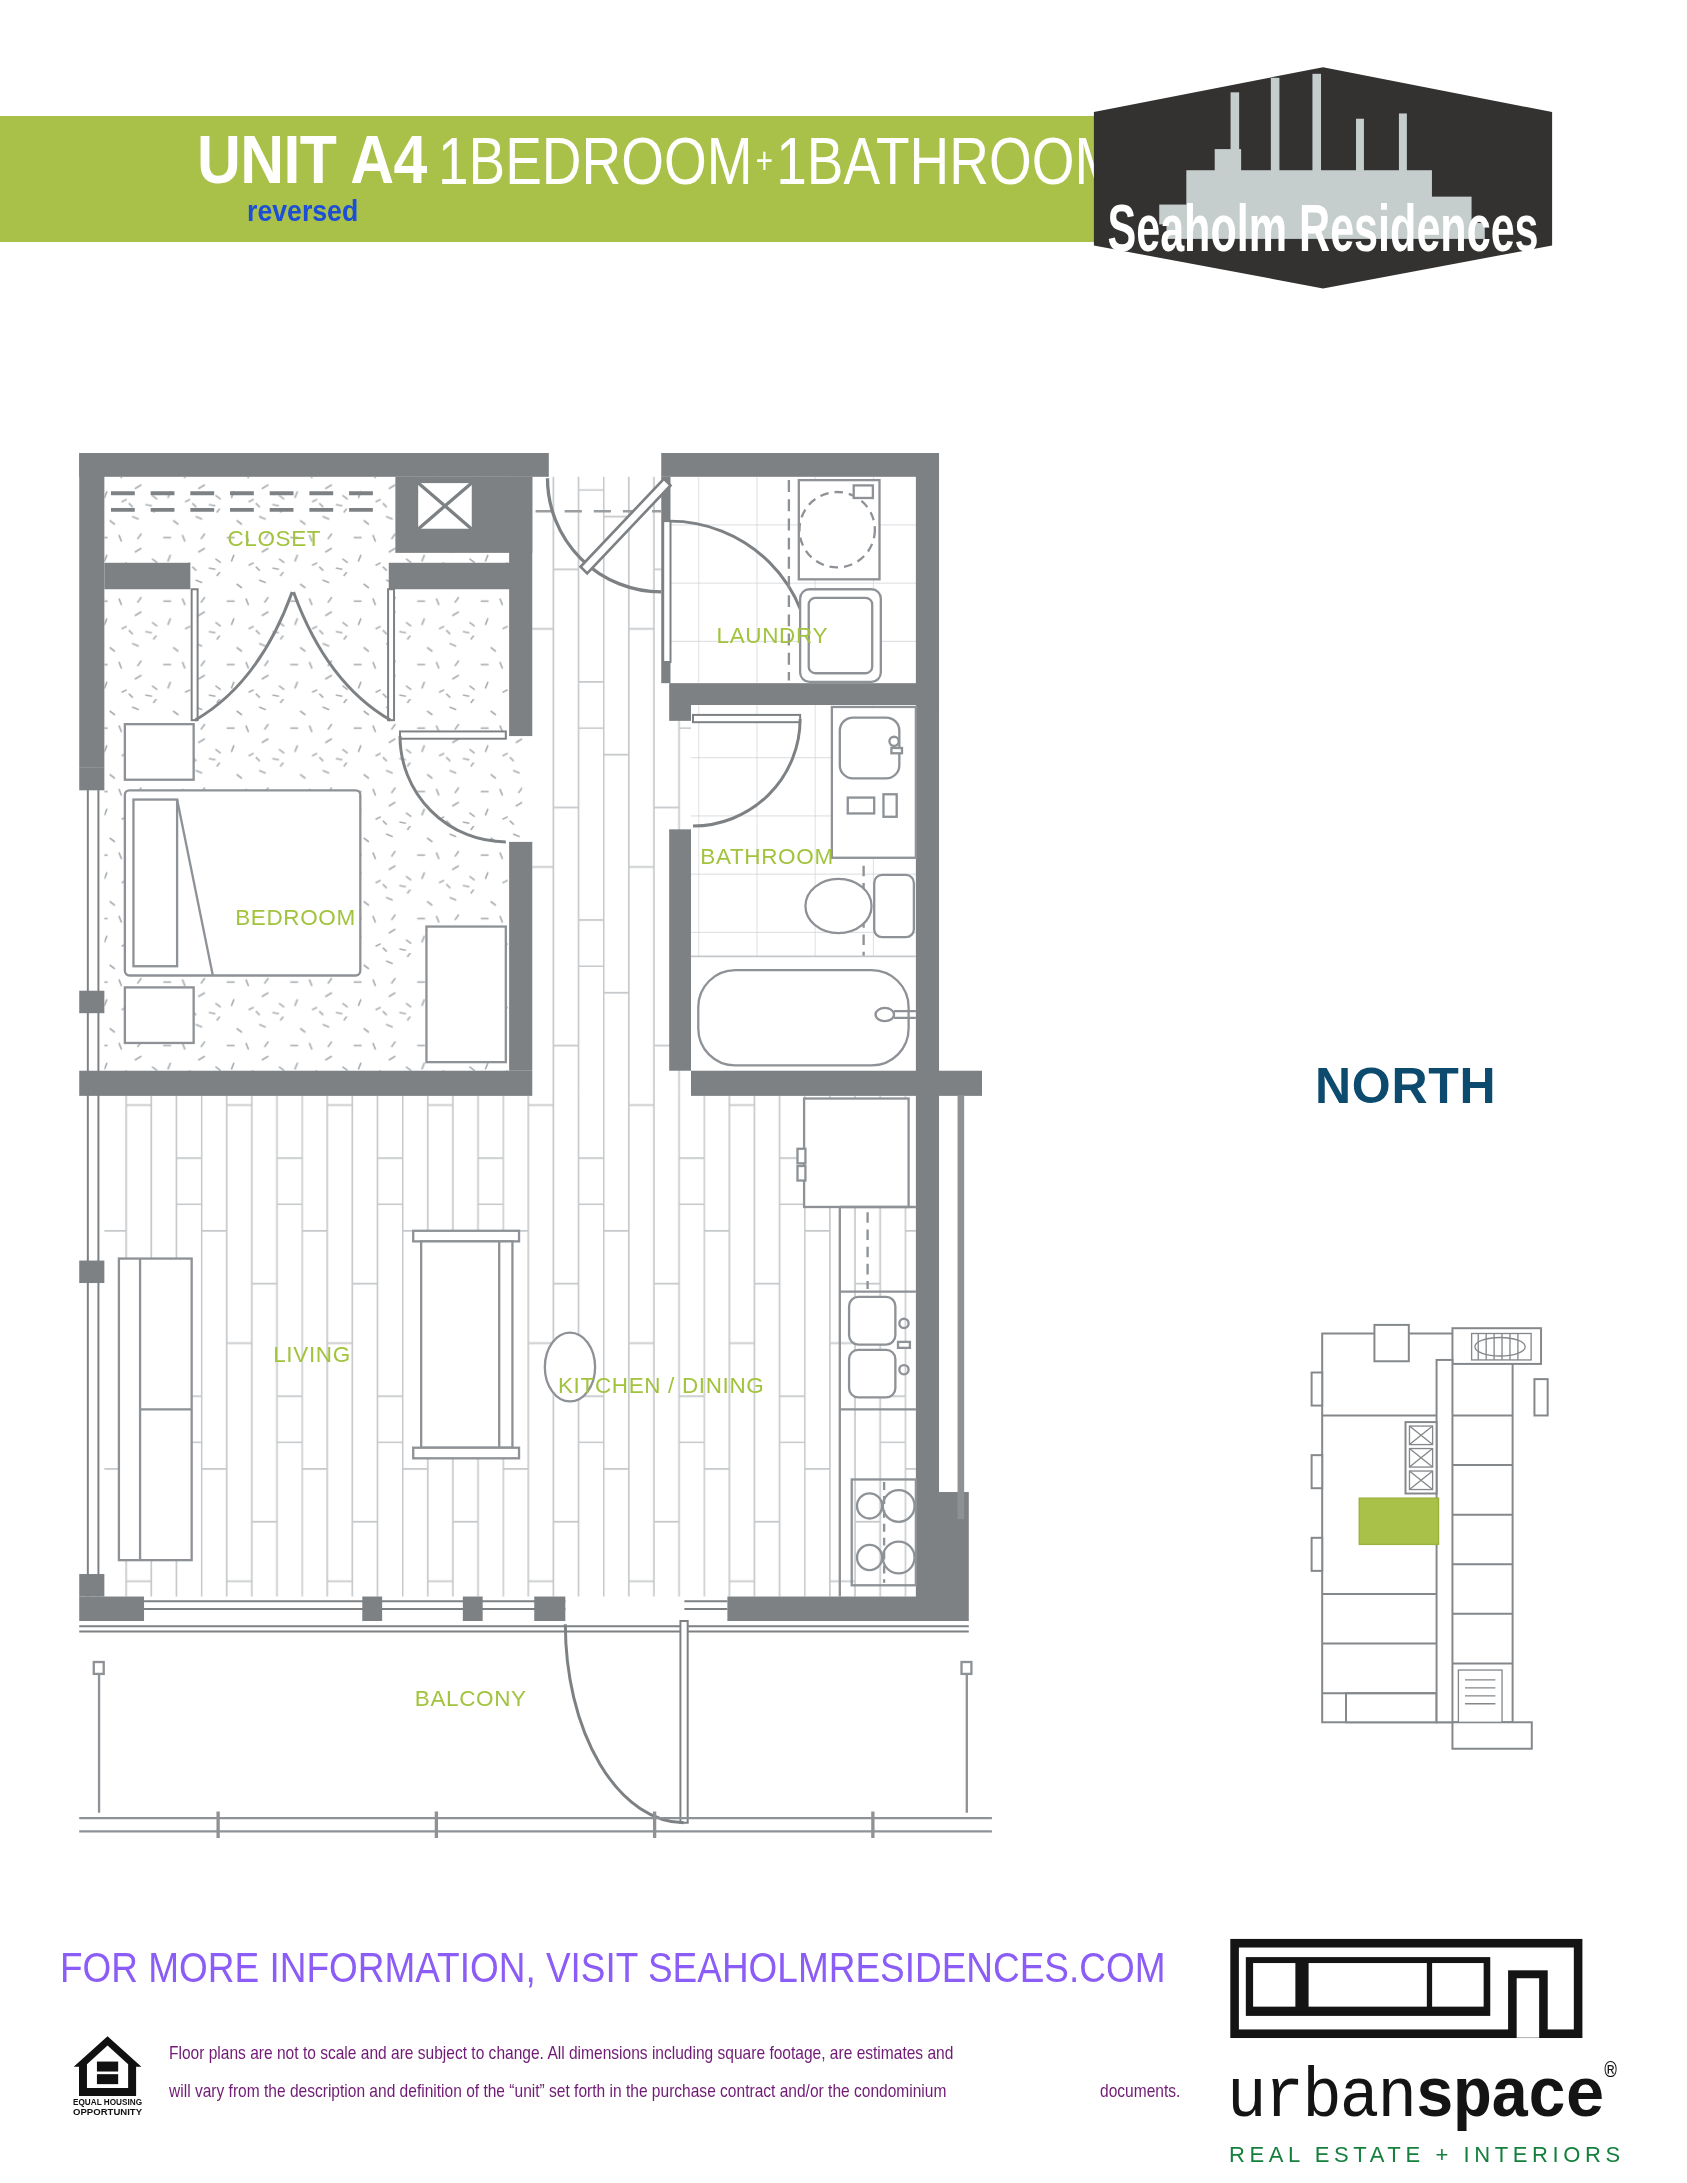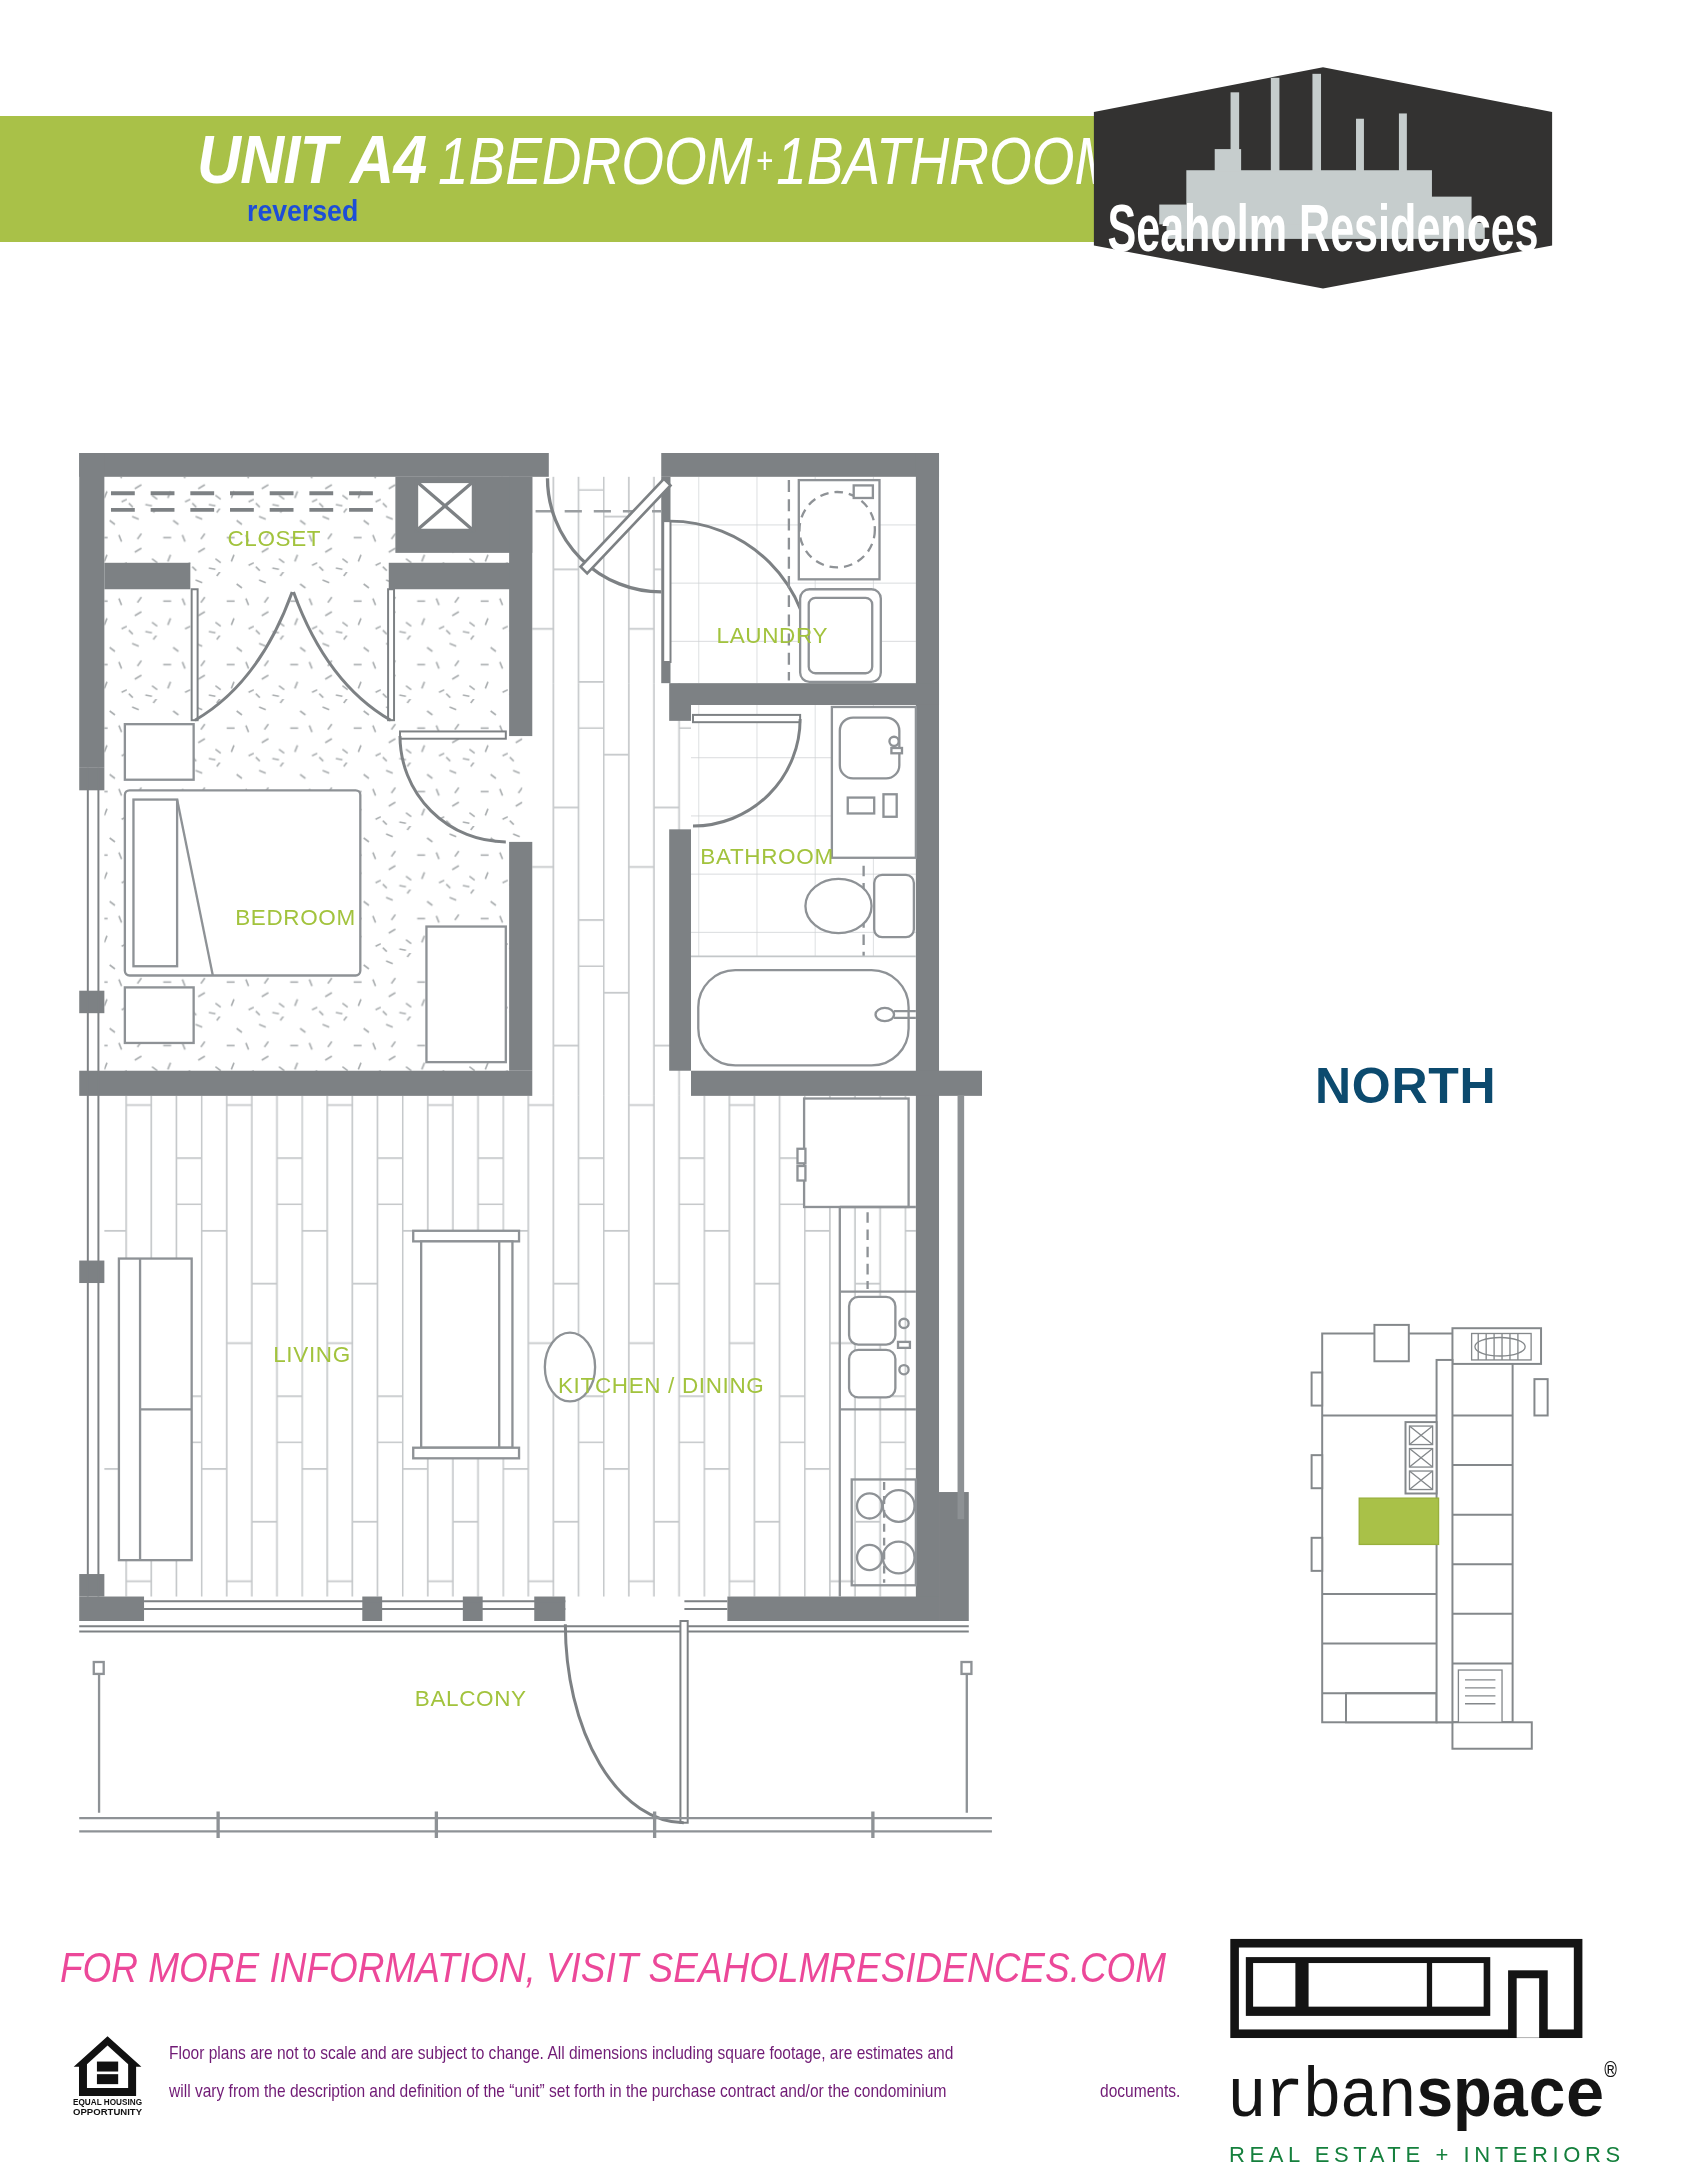--- a/index.html
+++ b/index.html
@@ -2,21 +2,21 @@
 <html style="font-size:10.6px"><head>
 <meta charset="utf-8">
 <style>
   html,body{margin:0;padding:0;background:#fff;}
   #page{position:relative;width:1687px;height:2183px;background:#fff;overflow:hidden;
         font-family:"Liberation Sans",sans-serif;}
   .abs{position:absolute;}
   .cond{display:inline-block;transform-origin:0 60%;white-space:nowrap;}
   
   #band{left:0;top:116px;width:1138px;height:126px;}
-  .band-title{color:#fff;white-space:nowrap;font-style:italic;}
+  .band-title{color:#fff;white-space:nowrap;}
   #unitA4{left:197px;top:120px;font-size:69px;font-weight:bold;letter-spacing:-0.7px;}
   #bedbath{left:438px;top:122px;font-size:67px;font-weight:400;letter-spacing:0px;}
   #bedbath .plus{font-size:36px;position:relative;top:-10.6px;padding:0 4px;}
   #reversed{left:247px;top:195px;font-size:29px;font-weight:bold;color:#1d4ed8;}
   #sfline{left:511px;top:191px;font-size:36px;font-weight:400;color:#fff;}
   #sfline .sep{padding:0 17px;font-weight:400;}
   
   #north{left:1315px;top:1029px;width:198px;font-size:50px;font-weight:bold;letter-spacing:0.7px;}
   
   #moreinfo{left:60px;top:1944px;font-size:42px;font-weight:400;letter-spacing:0;}
@@ -297,21 +297,21 @@
         <path d="M2131,2224l35,28 M2166,2224l-35,28"></path>
       <rect x="2225" y="2016" width="90" height="40"></rect>
       <path d="M2235,2016v40 M2247,2016v40 M2259,2016v40 M2271,2016v40 M2283,2016v40 M2295,2016v40"></path>
       <ellipse cx="2268" cy="2036" rx="38" ry="14" fill="none"></ellipse>
       <rect x="2205" y="2525" width="66" height="79"></rect>
       <path d="M2215,2540h46 M2215,2552h46 M2215,2564h46 M2215,2576h46"></path>
     </g>
     <rect x="2055" y="2265" width="120" height="70" fill="#a9c148" stroke="#98b03c" stroke-width="2"></rect>
   </svg>
 
-  <div id="moreinfo" class="abs" style="color:#ec4899;font-style:italic;">
+  <div id="moreinfo" class="abs" style="color:#8b5cf6;">
     <span class="cond" style="transform:scaleX(.88);">FOR MORE INFORMATION, VISIT SEAHOLMRESIDENCES.COM</span>
   </div>
 
   <svg class="abs" style="left:73px;top:2035px;" width="93" height="83" viewBox="0 0 140 125">
     <path d="M52,2 L103,48 L95,48 L95,92 L9,92 L9,48 L1,48 Z" fill="#111"></path>
     <path d="M52,16 L83,44 L83,80 L21,80 L21,44 Z" fill="#fff"></path>
     <rect x="36" y="40" width="32" height="15" fill="#111"></rect>
     <rect x="36" y="59" width="32" height="15" fill="#111"></rect>
     <text x="0" y="106" font-size="14" font-weight="bold" fill="#111" textLength="104" lengthAdjust="spacingAndGlyphs">EQUAL HOUSING</text>
     <text x="0" y="121" font-size="14" font-weight="bold" fill="#111" textLength="104" lengthAdjust="spacingAndGlyphs">OPPORTUNITY</text>

